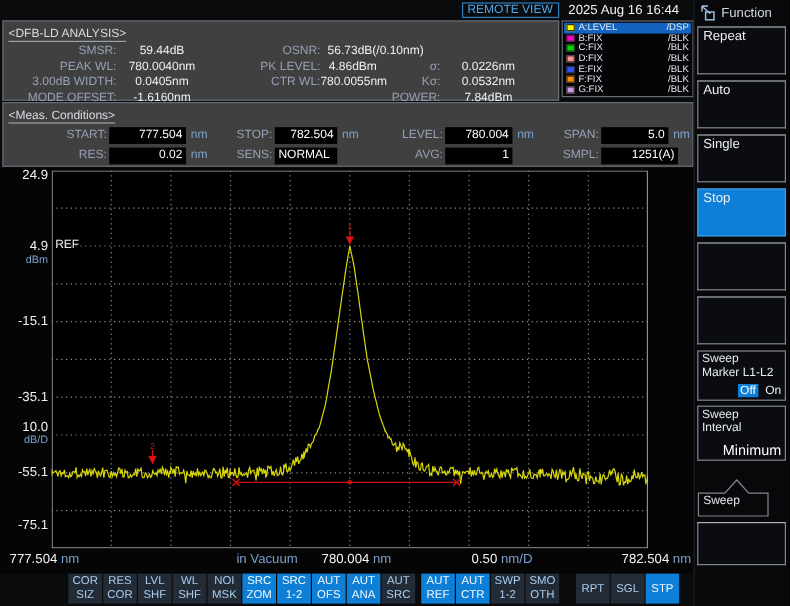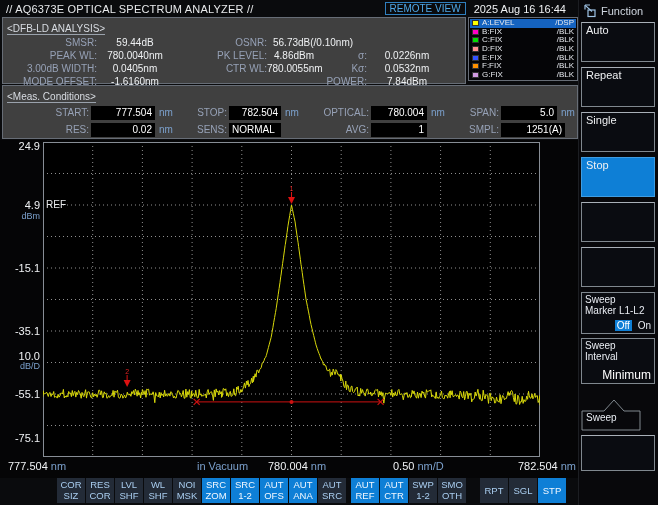--- a/index.html
+++ b/index.html
@@ -91,21 +91,20 @@
   .sweep-tab .lbl{position:absolute;left:5px;top:15px;font-size:10px;color:#e8ecf2;}
   .side-blank{height:36px;border:1px solid #80888f;border-top-color:#a9b0b8;background:#0a0c11;}
 </style>
 </head>
 <body>
 
 <div class="screen">
   <div class="main">
 
     <div class="titlebar">
-      <span class="title">// AQ6373E OPTICAL SPECTRUM ANALYZER //</span>
       <span class="tb-spacer"></span>
       <span class="remote-badge">REMOTE VIEW</span>
       <span class="datetime">2025 Aug 16 16:44</span>
     </div>
 
     <div class="analysis-row">
       <div class="panel dfb-panel">
         <div class="section-title">&lt;DFB-LD ANALYSIS&gt;</div>
         <div class="dfb-grid">
           <span class="dl r1 c1">SMSR:</span>
@@ -171,21 +170,21 @@
 
     <div class="panel meas-panel">
       <div class="section-title">&lt;Meas. Conditions&gt;</div>
       <div class="meas-row" id="meas-row-1">
           <span class="mlab w0l">START:</span>
           <span class="mbox w0b">777.504</span>
           <span class="munit w0u">nm</span>
           <span class="mlab w1l">STOP:</span>
           <span class="mbox w1b">782.504</span>
           <span class="munit w1u">nm</span>
-          <span class="mlab w2l">OPTICAL:</span>
+          <span class="mlab w2l">LEVEL:</span>
           <span class="mbox w2b">780.004</span>
           <span class="munit w2u">nm</span>
           <span class="mlab w3l">SPAN:</span>
           <span class="mbox w3b">5.0</span>
           <span class="munit w3u">nm</span>
         </div>
       <div class="meas-row" id="meas-row-2">
           <span class="mlab w4l">RES:</span>
           <span class="mbox w4b">0.02</span>
           <span class="munit w4u">nm</span>
@@ -329,22 +328,22 @@
   <div class="sidebar">
     <div class="side-header">
       <svg width="14" height="14" viewBox="0 0 14 14">
         <rect x="5" y="6" width="7" height="6.5" fill="none" stroke="#9fc4e6" stroke-width="1.2"></rect>
         <line x1="9" y1="7.5" x2="2.2" y2="1.4" stroke="#9fc4e6" stroke-width="1.2"></line>
         <path d="M2 1 L7 1 M2 1 L2 5.6" stroke="#9fc4e6" stroke-width="1.2" fill="none"></path>
       </svg>
       <span>Function</span>
     </div>
     <div id="side-buttons">
+        <div class="side-btn"><span class="side-label">Repeat</span></div>
         <div class="side-btn"><span class="side-label">Auto</span></div>
-        <div class="side-btn"><span class="side-label">Repeat</span></div>
         <div class="side-btn"><span class="side-label">Single</span></div>
         <div class="side-btn active"><span class="side-label">Stop</span></div>
         <div class="side-btn"><span class="side-label"></span></div>
         <div class="side-btn"><span class="side-label"></span></div>
       </div>
 
     <div class="side-panel">
       <div>Sweep</div>
       <div>Marker L1-L2</div>
       <div class="offon">

